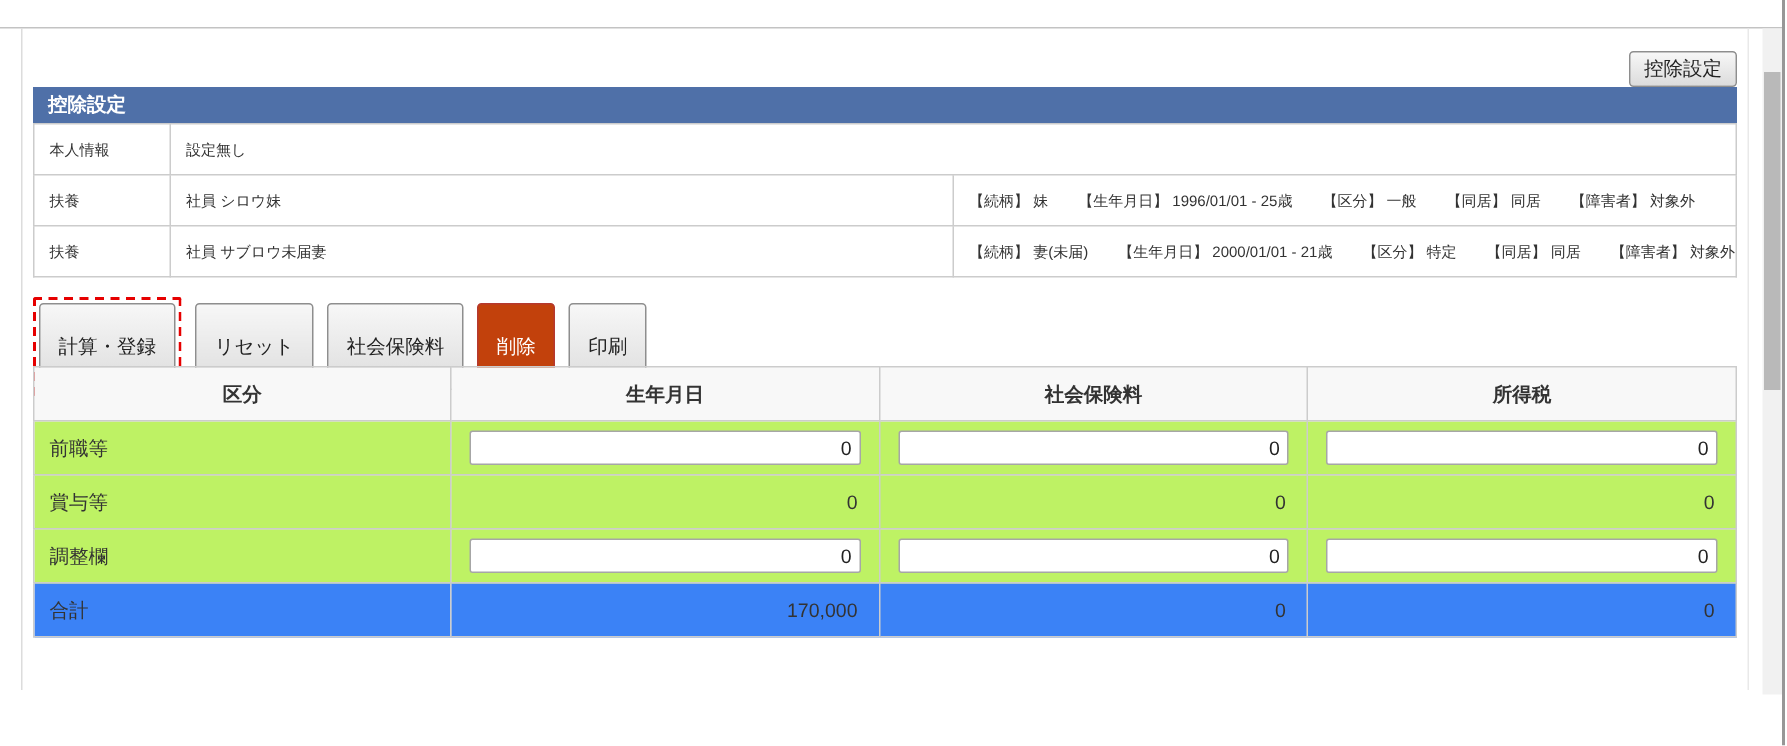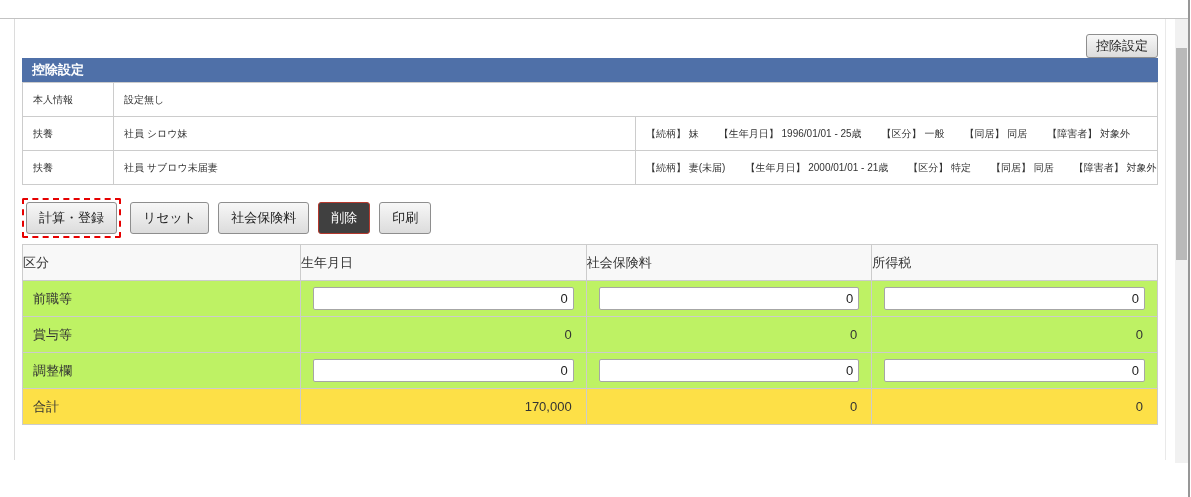--- a/index.html
+++ b/index.html
@@ -13,25 +13,25 @@
   .frame-top    { position:absolute; left:0;     top:18px; width:1188px; height:1px; background:#c3c3c3; }
   .frame-left   { position:absolute; left:14px;  top:19px; width:1px; height:441px; background:#dcdcdc; }
   .frame-rinner { position:absolute; left:1165px;top:19px; width:1px; height:441px; background:#e9e9e9; }
   .scrollbar    { position:absolute; left:1175px;top:19px; width:13px; height:444px; background:#f1f1f1; }
   .scroll-thumb { position:absolute; left:1px;   top:29px; width:11px; height:212px; background:#b9b9b9; }
   .page-edge    { position:absolute; left:1188px;top:0;    width:2px; height:497px; background:#979797; }
 
   
   .btn {
     display:inline-block; background:linear-gradient(#f7f7f7,#dcdcdc);
-    border:1px solid #8e8e8e; border-radius:3px; padding:7px 12px;
+    border:1px solid #8e8e8e; border-radius:3px; padding:20px 12px;
     font-size:13px; color:#222; cursor:pointer; line-height:16px; white-space:nowrap;
     font-family:inherit;
   }
-  .btn-danger { background:#404040; border-color:#b5392e; color:#fff; }
+  .btn-danger { background:#c2410c; border-color:#b5392e; color:#fff; }
   .top-btn { position:absolute; top:34px; left:1086px; padding:3px 9px; }
 
   .highlight-wrap {
     border:2px dashed #e60000; padding:2px; border-radius:2px; display:inline-block;
   }
   .actions-bar {
     position:absolute; left:22px; top:198px;
     display:flex; align-items:center; gap:9px;
   }
 
@@ -46,33 +46,33 @@
     border:1px solid #ccc; height:34px; padding-left:10px;
     background:#fff; font-size:10px; color:#333; overflow:hidden; white-space:nowrap;
   }
   .panel .c1 { width:91px; }
   .panel .c2 { width:180px; }
 
   
   .amounts { position:absolute; left:22px; top:244px; width:1136px; border-collapse:collapse; table-layout:fixed; }
   .amounts th {
     height:36px; background:#f8f8f8; border:1px solid #ccc;
-    font-weight:normal; text-align:left; font-size:13px; color:#333;
+    font-weight:bold; text-align:center; font-size:13px; color:#333;
   }
   .amounts td { height:36px; border:1px solid #ccc; font-size:13px; background:#bef264; }
   .amounts td.label { padding-left:10px; text-align:left; }
   .amounts td.num   { text-align:right; padding-right:14px; }
   .amounts td.input-cell { padding:0 12px; }
   .amounts col.c1 { width:278px; }
   input.amount {
     width:100%; height:23px; border:1px solid #a6a6a6; border-radius:2px;
     text-align:right; padding-right:5px; font-size:13px; font-family:inherit; color:#222;
     background:#fff;
   }
-  .amounts tr.total td { background:#fde047; }
+  .amounts tr.total td { background:#3b82f6; }
 </style>
 </head>
 <body>
 
 <div class="frame-top"></div>
 <div class="frame-left"></div>
 <div class="frame-rinner"></div>
 <div class="scrollbar">
   <div class="scroll-thumb"></div>
 </div>

